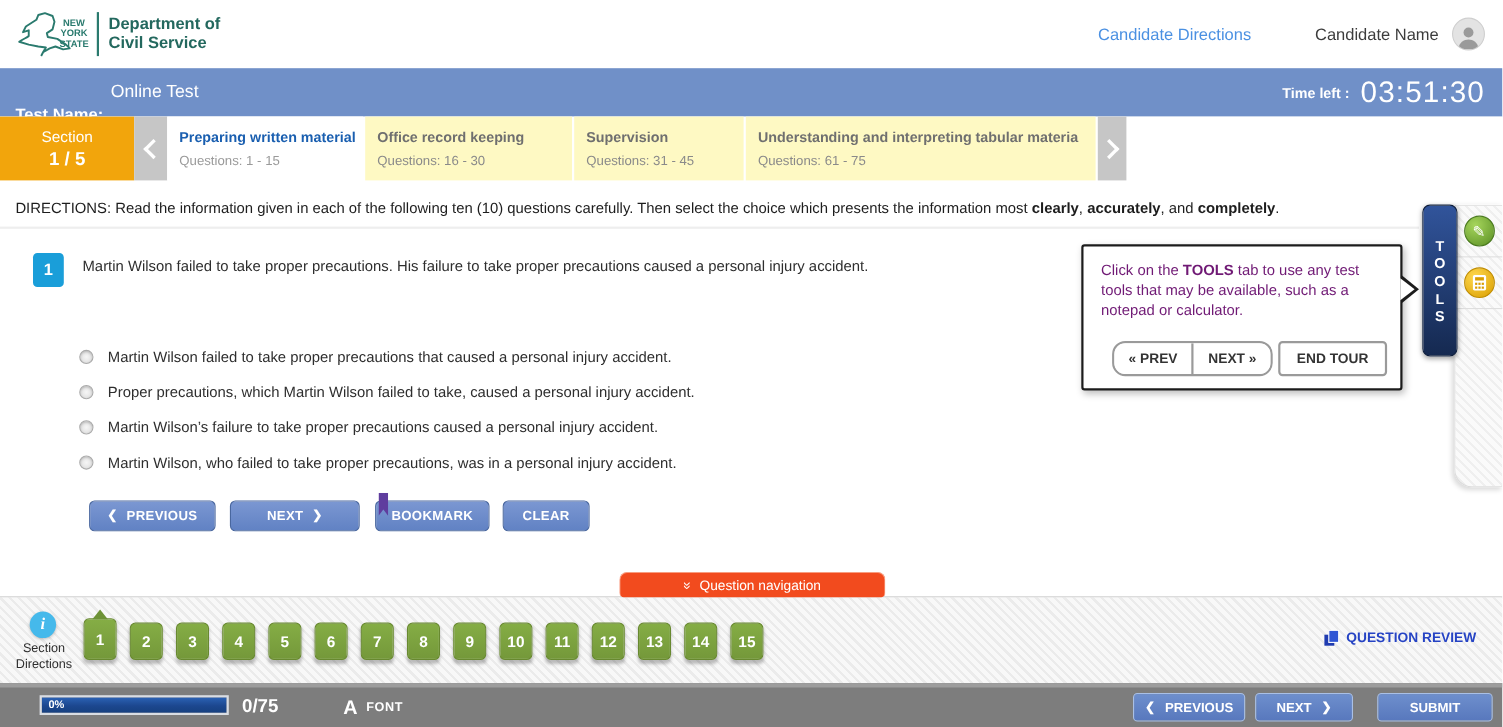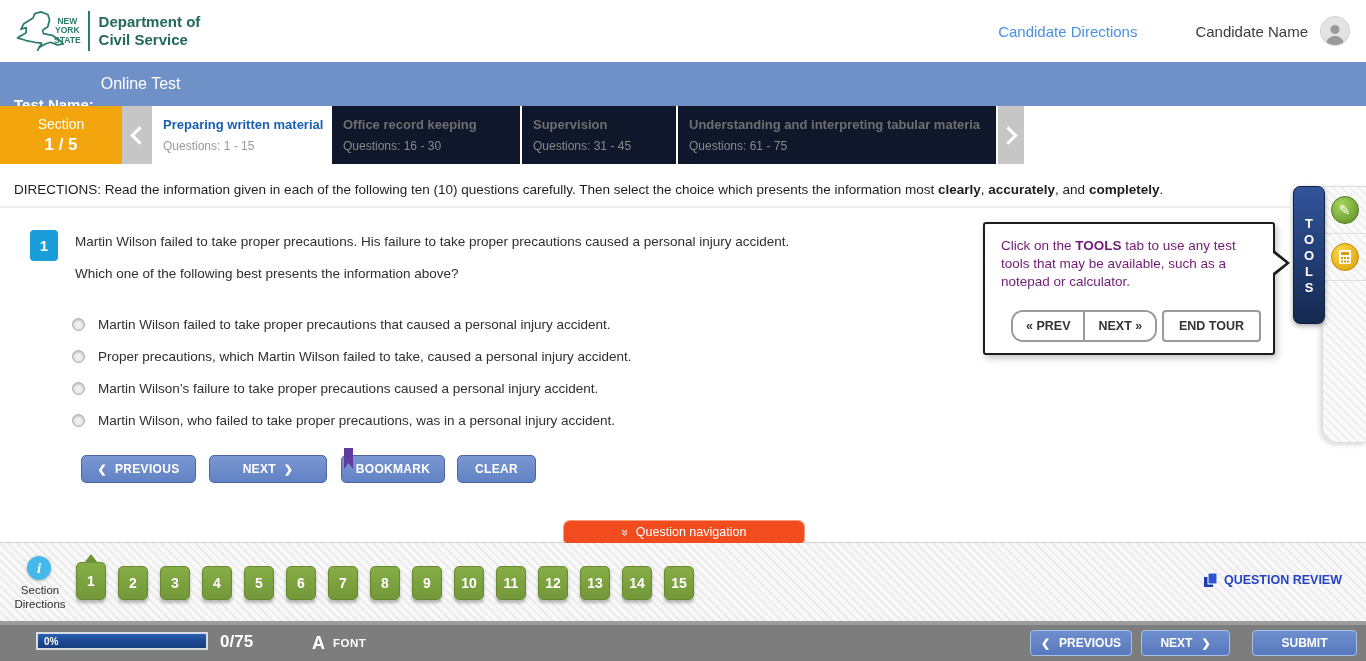--- a/index.html
+++ b/index.html
@@ -29,21 +29,21 @@
   
   .tabstrip { position:absolute; top:106px; left:0; width:100%; height:58px; display:flex; background:#fff; }
   .sec-ind { width:122px; height:58px; background:#f2a50c; color:#fff; display:flex; flex-direction:column; align-items:center; justify-content:center; }
   .sec-ind .l1 { font-size:14px; }
   .sec-ind .l2 { font-size:17px; font-weight:bold; margin-top:3px; }
   .tab-scroll { width:30px; height:58px; background:#c6c6c6; display:flex; align-items:center; justify-content:center; cursor:pointer; }
   .tab-scroll.right { width:26px; margin-left:2px; }
   .chev-shape { width:13px; height:13px; border-left:3px solid #fff; border-bottom:3px solid #fff; }
   .chev-shape.left  { transform:rotate(45deg); margin-left:5px; }
   .chev-shape.rightc { transform:rotate(225deg); margin-right:5px; }
-  .tab { height:58px; background:#0f172a; padding:11px 0 0 11px; overflow:hidden; cursor:pointer; }
+  .tab { height:58px; background:#fef9c3; padding:11px 0 0 11px; overflow:hidden; cursor:pointer; }
   .tab + .tab { margin-left:2px; }
   .tab .t-title { font-size:13px; font-weight:bold; color:#6f6f6f; white-space:nowrap; }
   .tab .t-range { font-size:12px; color:#8a8a8a; margin-top:7px; white-space:nowrap; }
   .tab.active { background:#fff; }
   .tab.active .t-title { color:#1a5fb0; }
   .tab.active .t-range { color:#9a9a9a; }
   .tab1 { width:178px; margin-left:0; } .tab2 { width:188px; } .tab3 { width:154px; } .tab4 { width:342px; } .tab5 { width:318px; }
 
   
   .directions { position:absolute; left:14px; top:182px; font-size:13.5px; color:#1d1d1d; }
@@ -143,20 +143,24 @@
         </svg>
       </span>
     </div>
   </div>
 
   <div class="testbar">
     <div class="tb-left">
       <span class="tb-label">Test Name:</span>
       <span class="tb-value">Online Test</span>
     </div>
+    <div class="tb-right">
+      <span class="tb-time-label">Time left :</span>
+      <span class="tb-time">03:51:30</span>
+    </div>
   </div>
 
   <div class="tabstrip">
     <div class="sec-ind">
       <span class="l1">Section</span>
       <span class="l2">1 / 5</span>
     </div>
     <div class="tab-scroll">
       <span class="chev-shape left"></span>
     </div>
@@ -181,21 +185,20 @@
     </div>
   </div>
 
   <div class="directions">
     <span>DIRECTIONS:</span><span>  Read the information given in each of the following ten (10) questions carefully.  Then select the choice which presents the information most </span><b>clearly</b><span>, </span><b>accurately</b><span>, and </span><b>completely</b><span>.</span>
   </div>
   <div class="content-rule"></div>
 
   <div class="qbadge">1</div>
   <div class="qline1">Martin Wilson failed to take proper precautions. His failure to take proper precautions caused a personal injury accident.</div>
-  <div class="qline2">Which one of the following best presents the information above?</div>
 
   <div class="opt opt1">
     <span class="radio"></span>
     <span class="opt-label">Martin Wilson failed to take proper precautions that caused a personal injury accident.</span>
   </div>
   <div class="opt opt2">
     <span class="radio"></span>
     <span class="opt-label">Proper precautions, which Martin Wilson failed to take, caused a personal injury accident.</span>
   </div>
   <div class="opt opt3">

